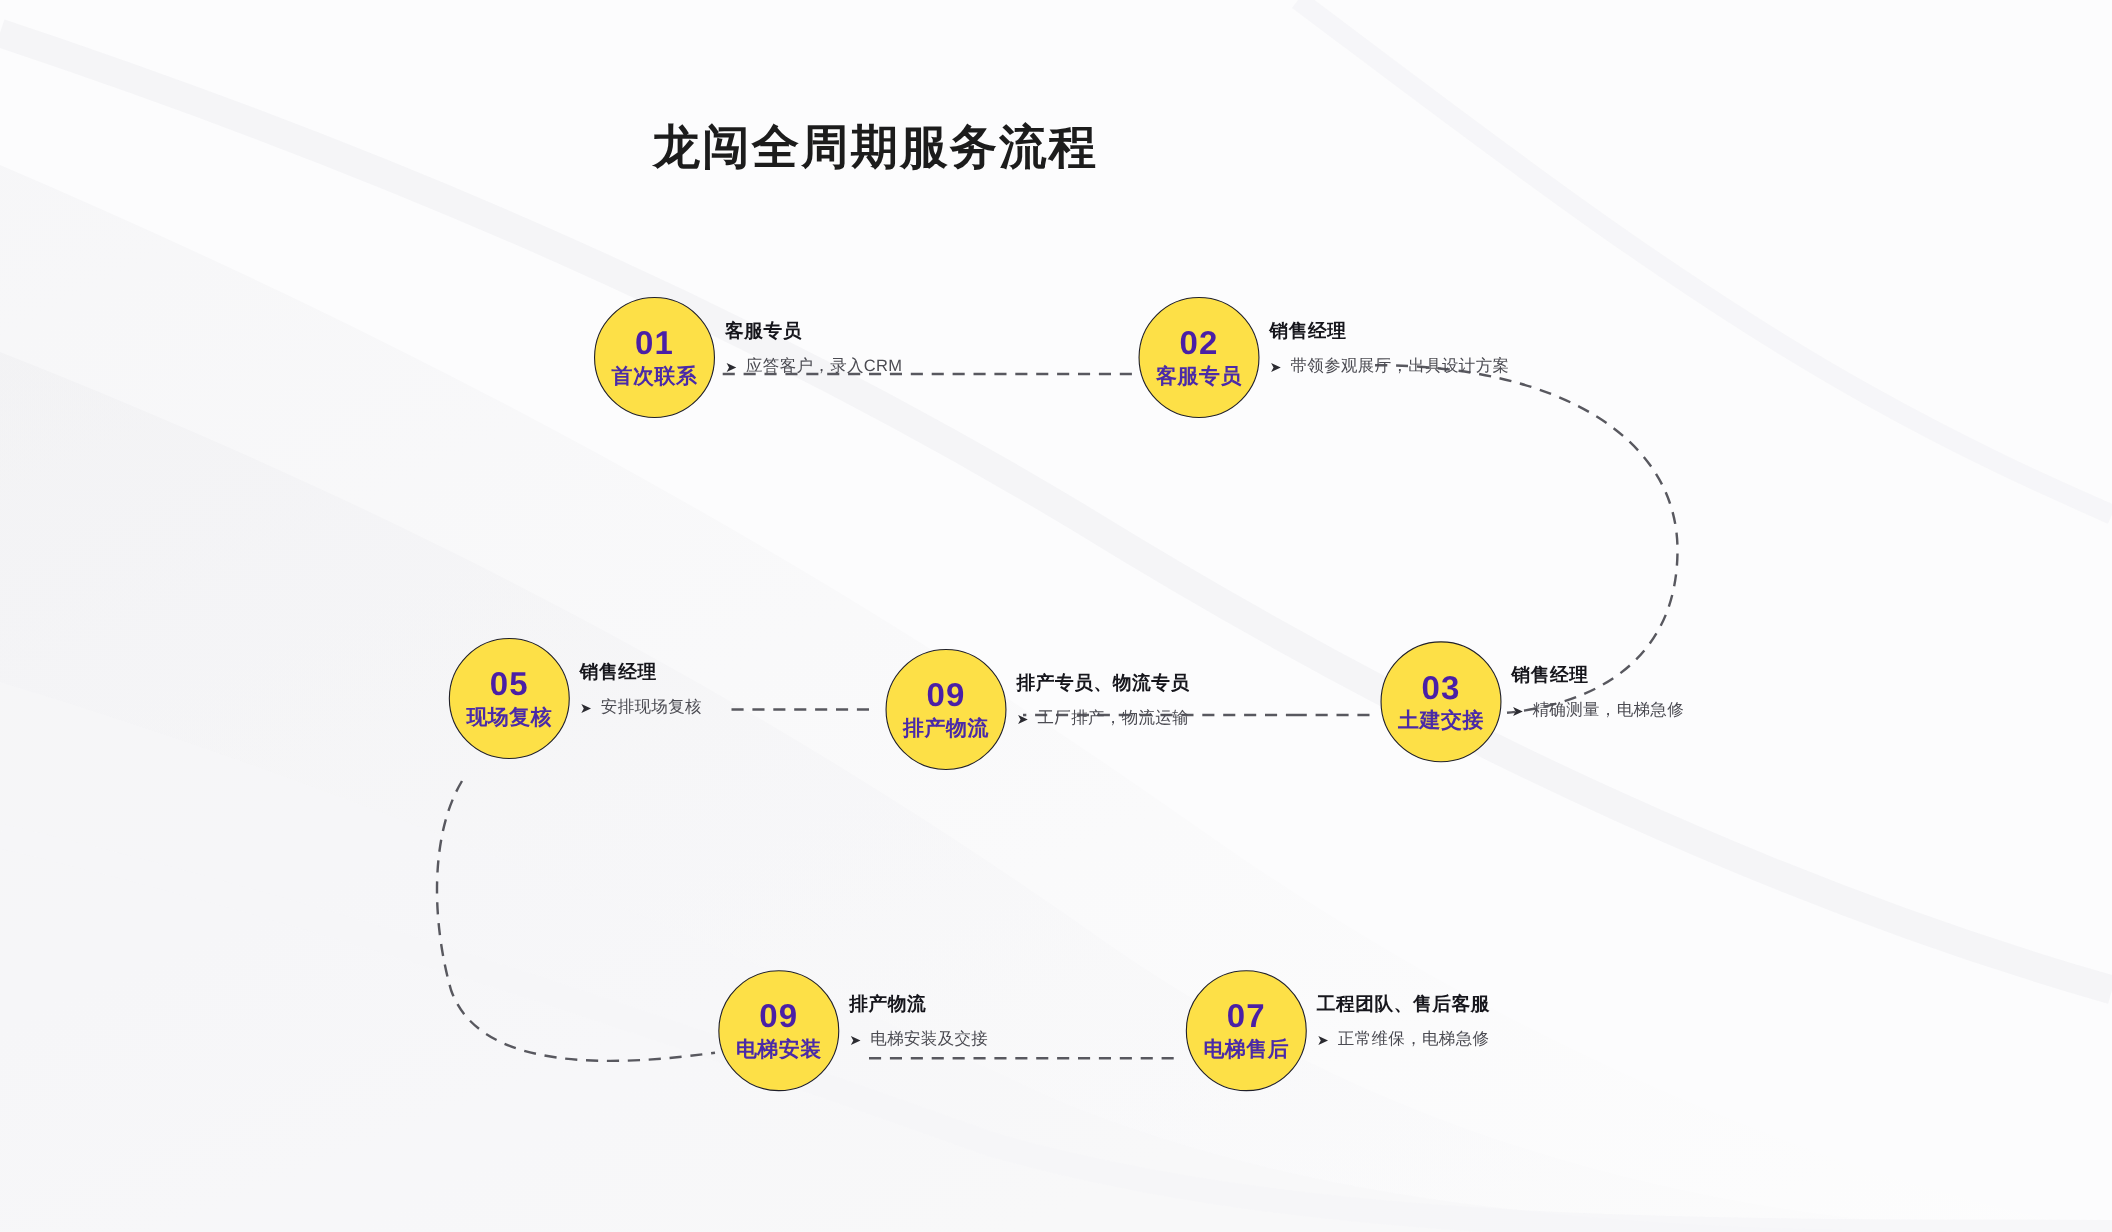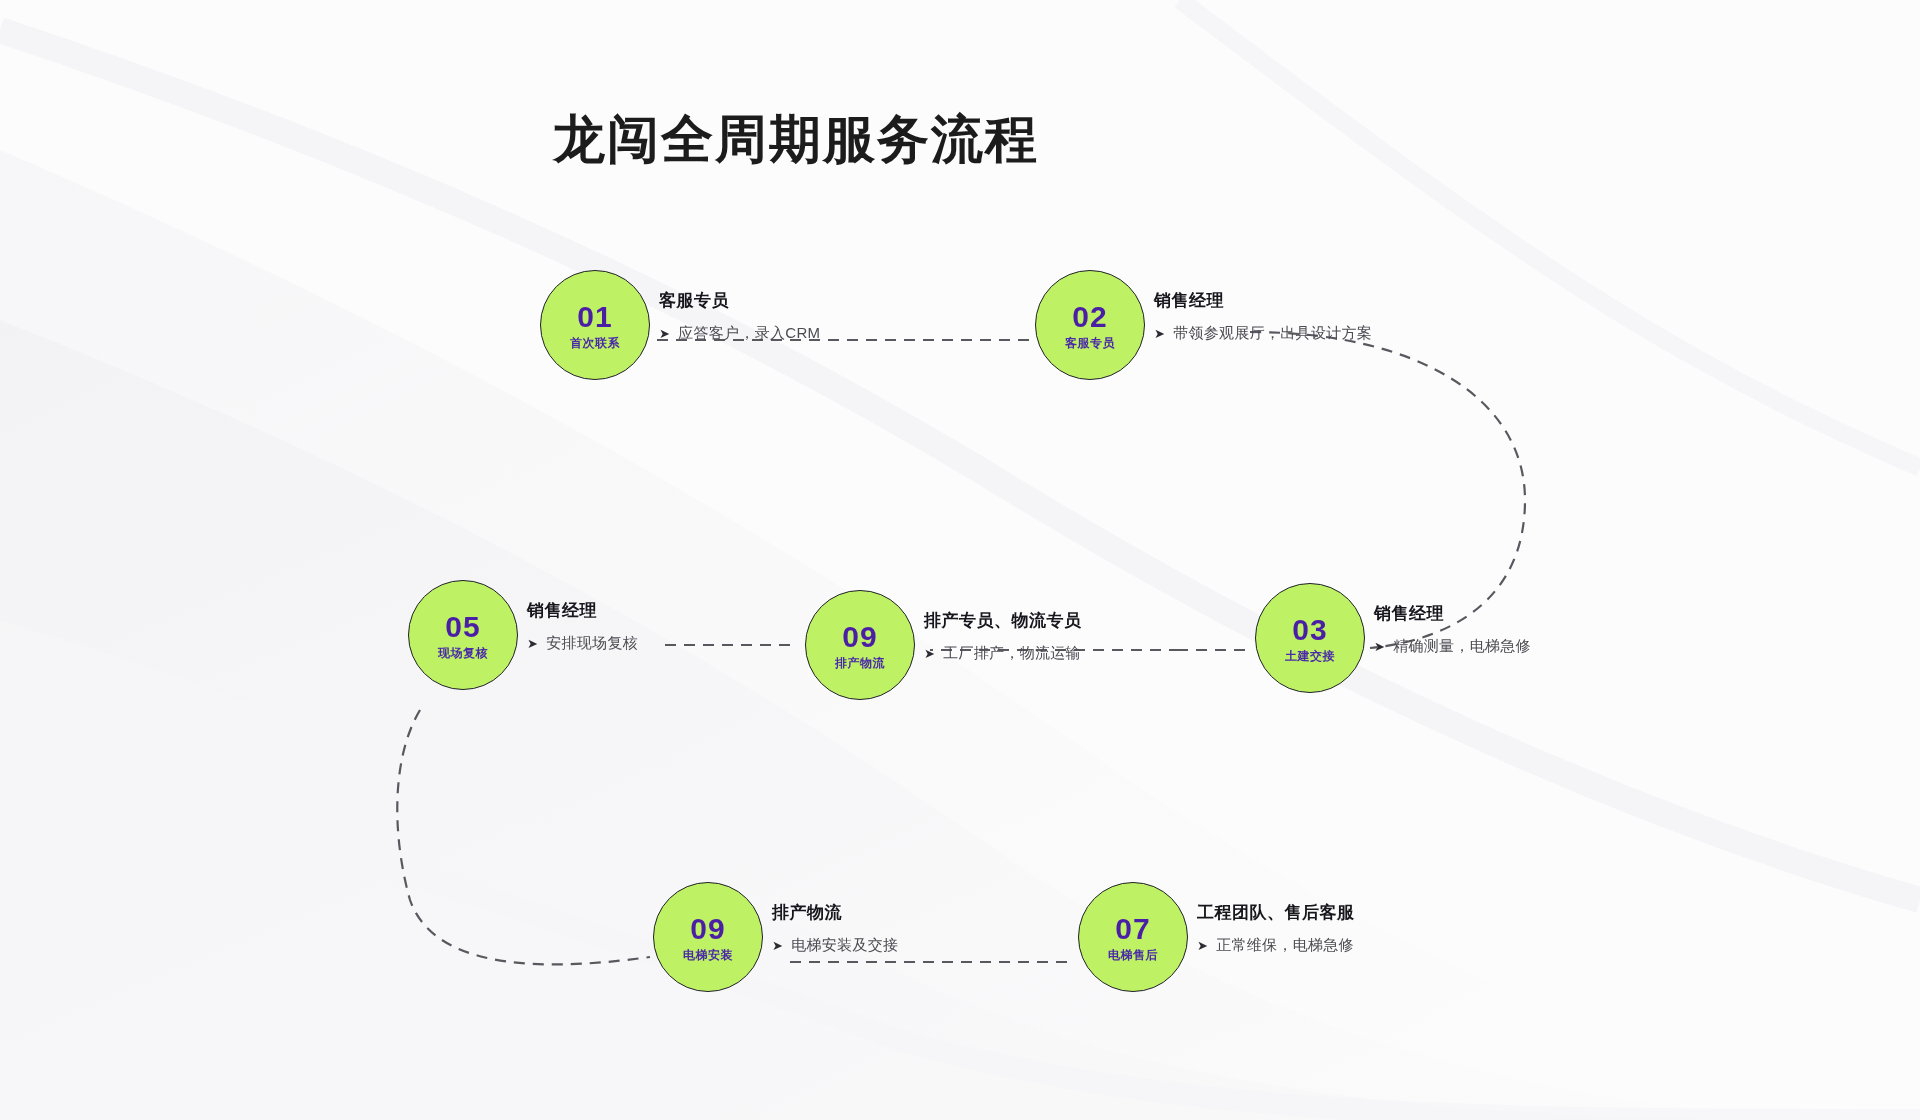--- a/index.html
+++ b/index.html
@@ -28,21 +28,21 @@
     width: 1920px; height: 1120px;
     pointer-events: none;
   }
   
   .page-title {
     position: absolute;
     left: 0;
     top: 110px;
     width: 1592px;
     text-align: center;
-    font-size: 52px;
+    font-size: 43px;
     font-weight: bold;
     color: #1c1c1c;
     letter-spacing: 2px;
     line-height: 1.15;
   }
   
   #connectors {
     position: absolute;
     left: 0; top: 0;
     width: 1920px; height: 1120px;
@@ -53,38 +53,38 @@
     width: 0; height: 0;
   }
   .node-circle {
     position: absolute;
     width: 110px;
     height: 110px;
     left: -55px;
     top: -55px;
     border-radius: 50%;
     border: 1.6px solid #20202a;
-    background: #bef264;
+    background: #fde047;
     box-sizing: border-box;
     display: flex;
     flex-direction: column;
     align-items: center;
     justify-content: center;
     z-index: 3;
   }
   .node-num {
     font-size: 30px;
     font-weight: bold;
     color: #4a1fa6;
     line-height: 1;
     letter-spacing: 1px;
     margin-bottom: 5px;
   }
   .node-sub {
-    font-size: 12px;
+    font-size: 19px;
     font-weight: bold;
     color: #4a2aa8;
     line-height: 1;
     letter-spacing: 0.5px;
     white-space: nowrap;
   }
   .node-text {
     position: absolute;
     left: 64px;
     top: -34px;

